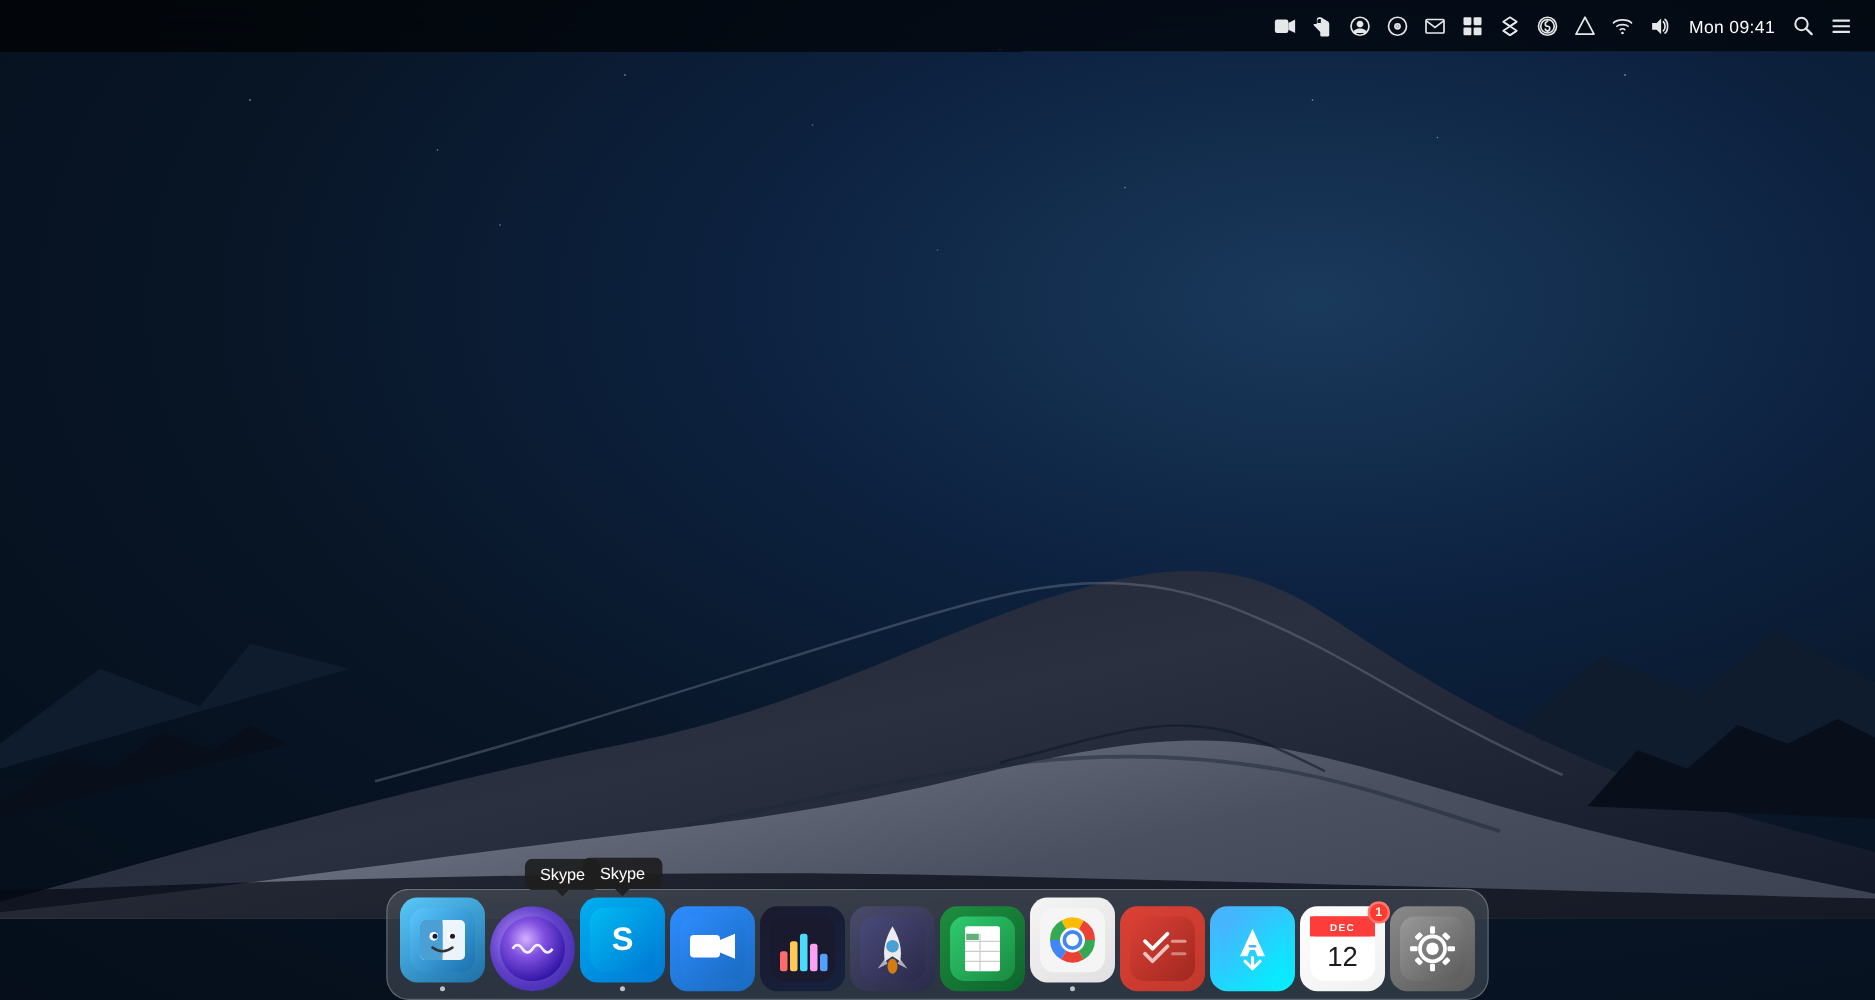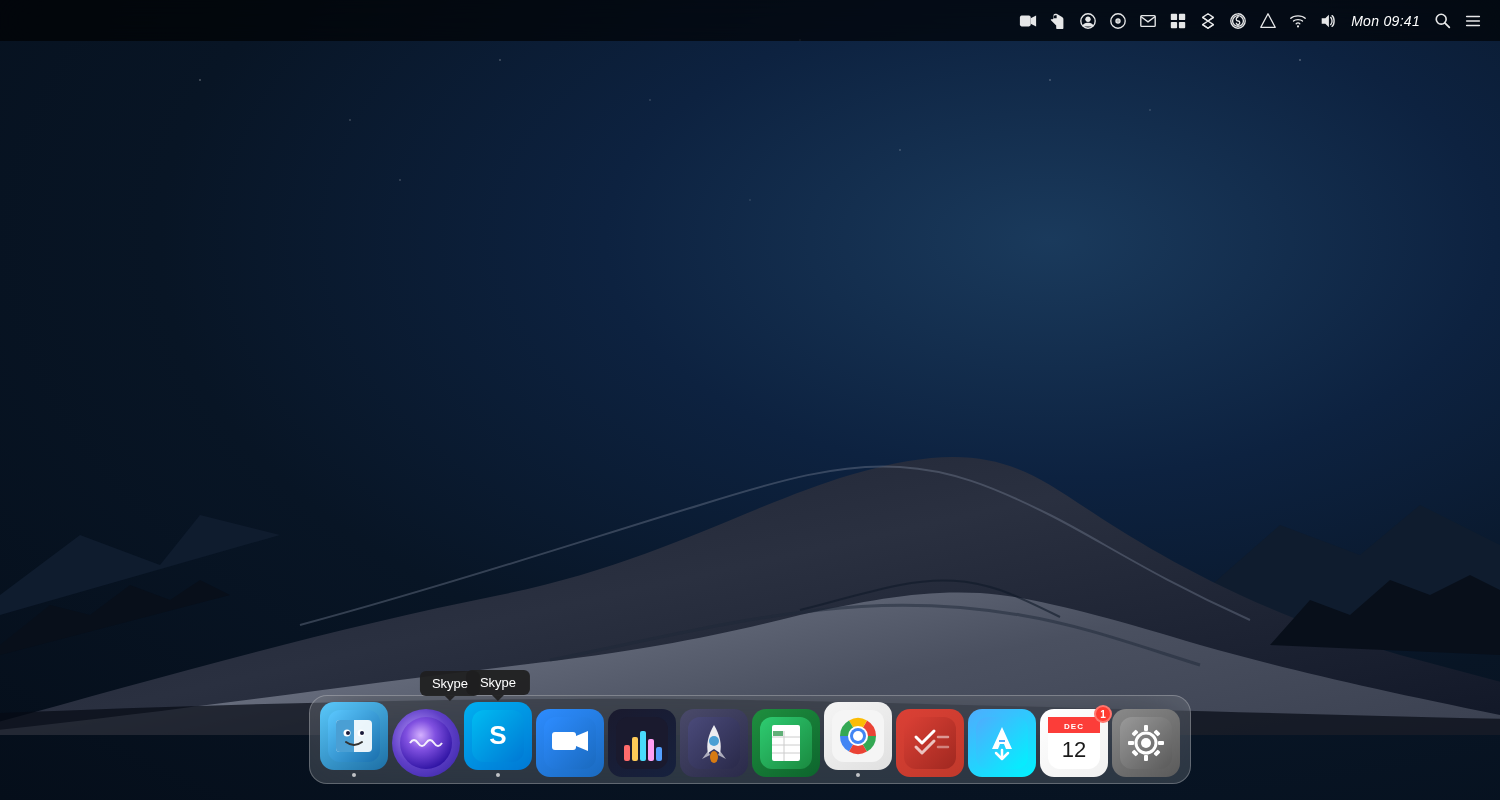--- a/index.html
+++ b/index.html
@@ -65,21 +65,20 @@
       justify-content: flex-end;
       padding: 0 12px;
       z-index: 100;
       backdrop-filter: blur(20px);
     }
 
     .menubar-icons {
       display: flex;
       align-items: center;
       gap: 0;
-      font-style: italic;
     }
 
     .menubar-icon {
       color: white;
       font-size: 16px;
       padding: 2px 6px;
       opacity: 0.9;
       cursor: pointer;
       display: flex;
       align-items: center;
@@ -96,21 +95,21 @@
       color: white;
       font-size: 14px;
       font-weight: 500;
       padding: 0 8px;
       letter-spacing: 0.3px;
     }
 
     
     .dock-container {
       position: absolute;
-      bottom: 16px;
+      bottom: 0;
       left: 50%;
       transform: translateX(-50%);
       z-index: 100;
     }
 
     .dock {
       display: flex;
       align-items: flex-end;
       background: rgba(255,255,255,0.15);
       backdrop-filter: blur(30px);

